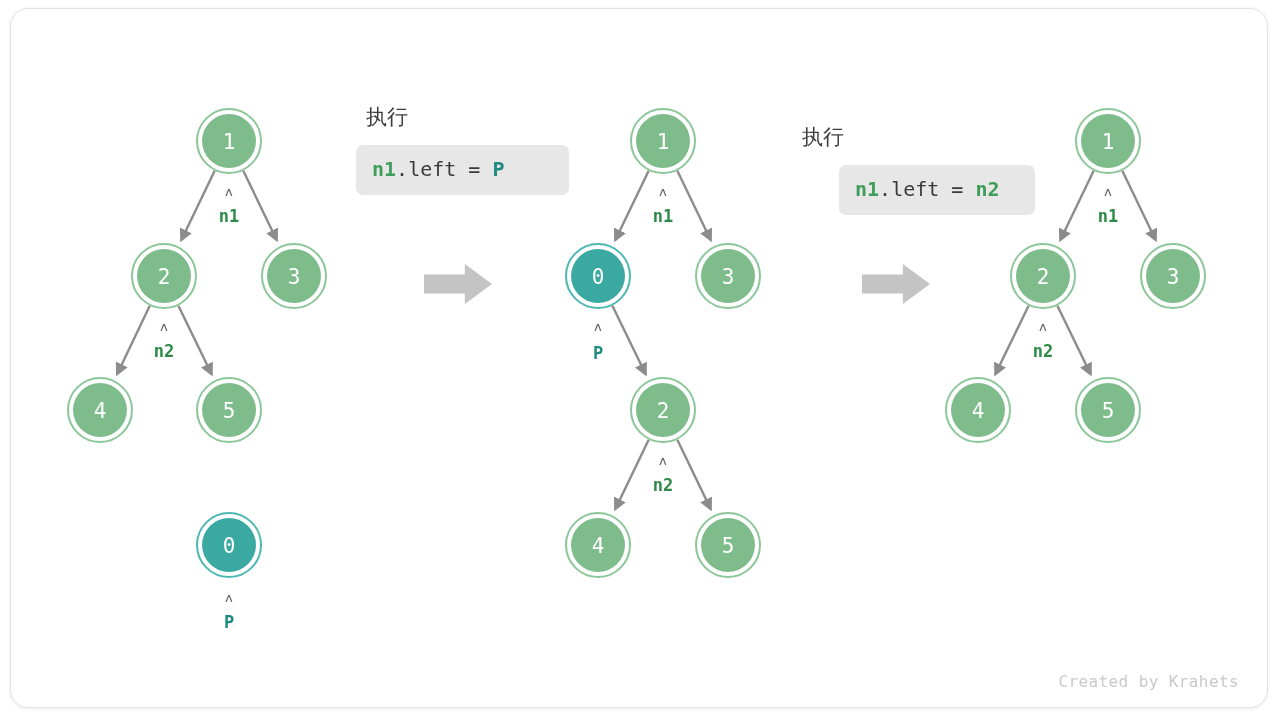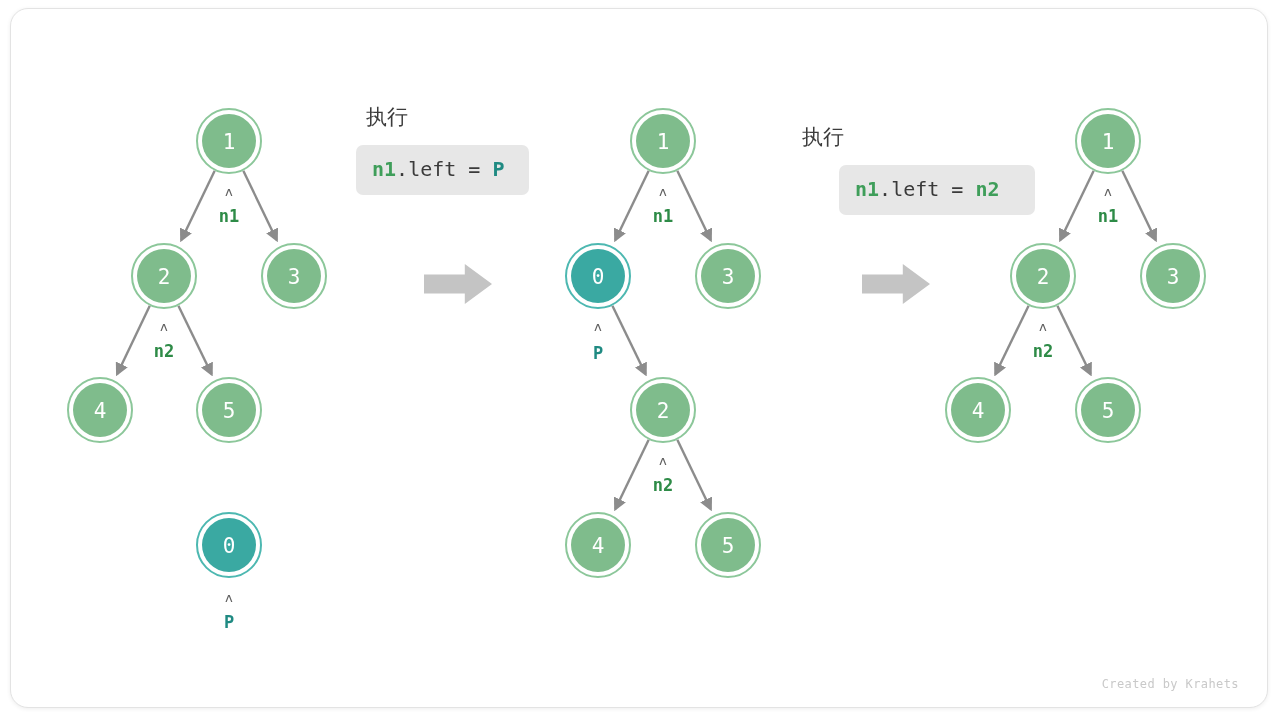--- a/index.html
+++ b/index.html
@@ -65,21 +65,21 @@
     color:#3a3a3a;
     white-space:pre;
   }
   .tok-var{color:#3f9e5a;font-weight:bold;}
   .tok-ptr{color:#1f8a82;font-weight:bold;}
   .tok-plain{color:#3a3a3a;}
   #credit{
     position:absolute;
     right:30px;bottom:18px;
     font-family:"DejaVu Sans Mono","Liberation Mono",monospace;
-    font-size:12px;
+    font-size:16px;
     color:#c9c9c9;
     letter-spacing:0.4px;
   }
 </style>
 </head>
 <body>
 
 <div id="card">
   <div id="stage">
     <svg id="tree-svg" width="1258" height="700">
@@ -206,21 +206,21 @@
           <text x="1097" y="182" class="caret">ʌ</text>
           <text x="1097" y="207" class="ptr-label" fill="#2e8b47">n1</text>
           <text x="1032" y="317" class="caret">ʌ</text>
           <text x="1032" y="342" class="ptr-label" fill="#2e8b47">n2</text>
         </g>
         <polygon points="413,265.4 453.8,265.4 453.8,255 481,275 453.8,295 453.8,284.6 413,284.6" fill="#c4c4c4"></polygon>
         <polygon points="851,265.4 891.8,265.4 891.8,255 919,275 891.8,295 891.8,284.6 851,284.6" fill="#c4c4c4"></polygon>
       </svg>
     <div id="overlays">
         <div class="exec-label" style="left: 355px; top: 94px;">执行</div>
-        <div class="code-box" style="left: 345px; top: 136px; width: 173px;">
+        <div class="code-box" style="left: 345px; top: 136px; width: 213px;">
           <div class="code-line"><span class="tok-var">n1</span><span class="tok-plain">.left = </span><span class="tok-ptr">P</span></div>
         </div>
         <div class="exec-label" style="left: 791px; top: 114px;">执行</div>
         <div class="code-box" style="left: 828px; top: 156px; width: 196px;">
           <div class="code-line"><span class="tok-var">n1</span><span class="tok-plain">.left = </span><span class="tok-var">n2</span></div>
         </div>
       </div>
     <div id="credit">Created by Krahets</div>
   </div>
 </div>

